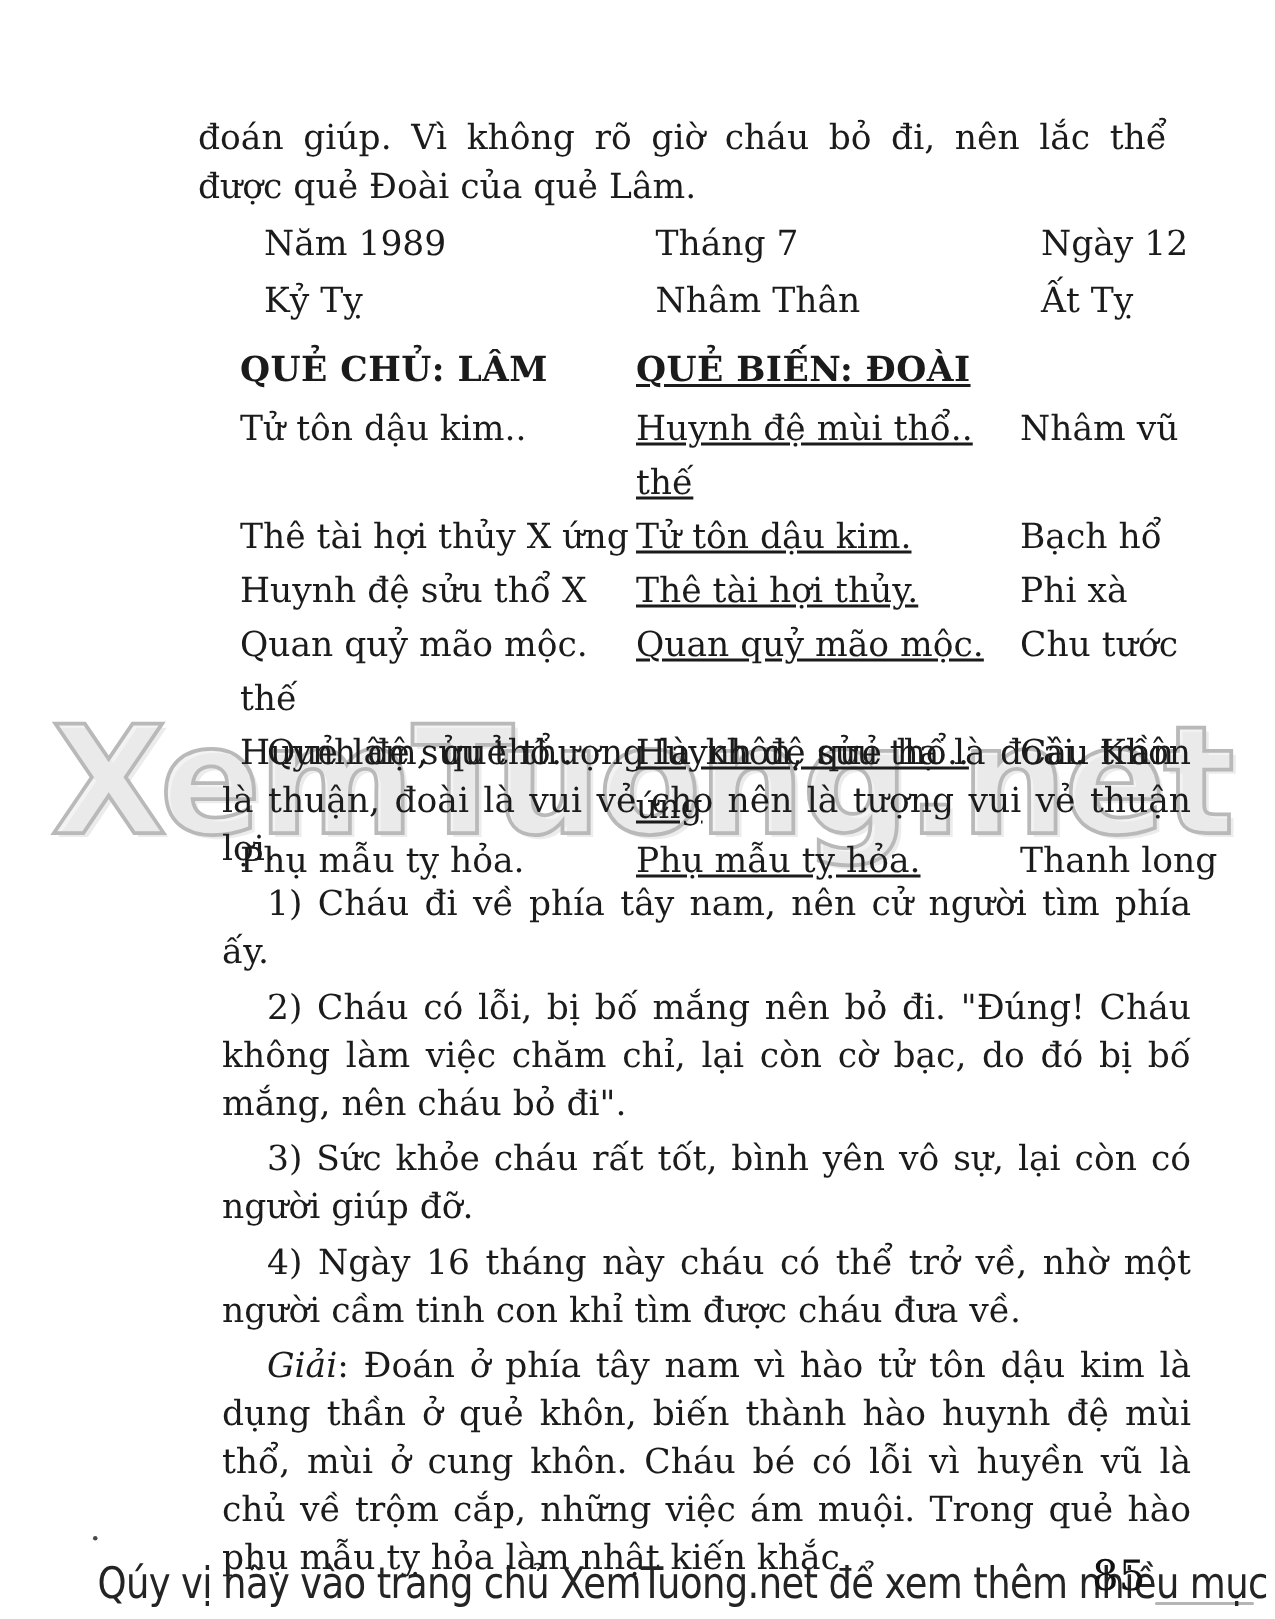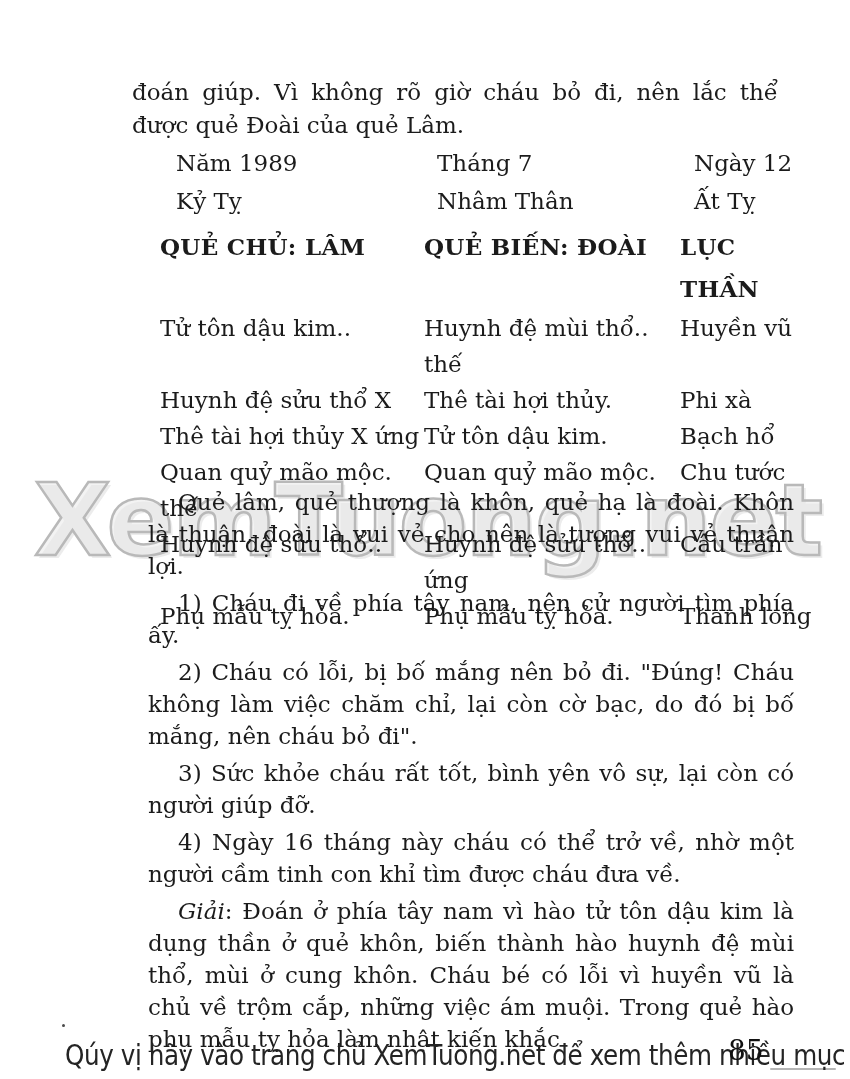--- a/index.html
+++ b/index.html
@@ -31,21 +31,21 @@
   .date-row .c3{flex:1;}
 
   
   .hex-table{
     position:absolute;left:160px;top:226px;width:660px;z-index:2;
     font-size:23px;
   }
   .hex-header{display:flex;font-weight:bold;line-height:42px;letter-spacing:.3px;}
   .hex-row{display:flex;line-height:36px;justify-content:space-between;}
   .hex-header .c1,.hex-row .c1{width:264px;}
-  .hex-header .c2,.hex-row .c2{width:256px;}
+  .hex-header .c2,.hex-row .c2{width:256px;text-decoration:underline;}
   .hex-header .c3,.hex-row .c3{flex:1;}
 
   
   .watermark{
     position:absolute;left:34px;top:462px;width:800px;z-index:1;
     font-family:"DejaVu Sans","Liberation Sans",sans-serif;
     font-weight:bold;font-size:100px;letter-spacing:-2px;
     color:rgba(234,234,234,0.55);
     -webkit-text-stroke:2.5px #b9b9b9;
     text-shadow:3px 3px 0 rgba(200,200,200,0.35);
@@ -100,36 +100,35 @@
       <span class="c1">Kỷ Tỵ</span>
       <span class="c2">Nhâm Thân</span>
       <span class="c3">Ất Tỵ</span>
     </div>
   </div>
 
   <div class="hex-table">
     <div class="hex-header">
       <span class="c1">QUẺ CHỦ: LÂM</span>
       <span class="c2">QUẺ BIẾN: ĐOÀI</span>
-      <span class="c3">LỤC THẦN</span>
     </div>
     <div class="hex-row">
       <span class="c1">Tử tôn dậu kim..</span>
       <span class="c2">Huynh đệ mùi thổ.. thế</span>
-      <span class="c3">Huyền vũ</span>
+      <span class="c3">Nhâm vũ</span>
+    </div>
+    <div class="hex-row">
+      <span class="c1">Thê tài hợi thủy X ứng</span>
+      <span class="c2">Tử tôn dậu kim.</span>
+      <span class="c3">Bạch hổ</span>
     </div>
     <div class="hex-row">
       <span class="c1">Huynh đệ sửu thổ X</span>
       <span class="c2">Thê tài hợi thủy.</span>
       <span class="c3">Phi xà</span>
-    </div>
-    <div class="hex-row">
-      <span class="c1">Thê tài hợi thủy X ứng</span>
-      <span class="c2">Tử tôn dậu kim.</span>
-      <span class="c3">Bạch hổ</span>
     </div>
     <div class="hex-row">
       <span class="c1">Quan quỷ mão mộc. thế</span>
       <span class="c2">Quan quỷ mão mộc.</span>
       <span class="c3">Chu tước</span>
     </div>
     <div class="hex-row">
       <span class="c1">Huynh đệ sửu thổ..</span>
       <span class="c2">Huynh đệ sửu thổ.. ứng</span>
       <span class="c3">Câu trần</span>

